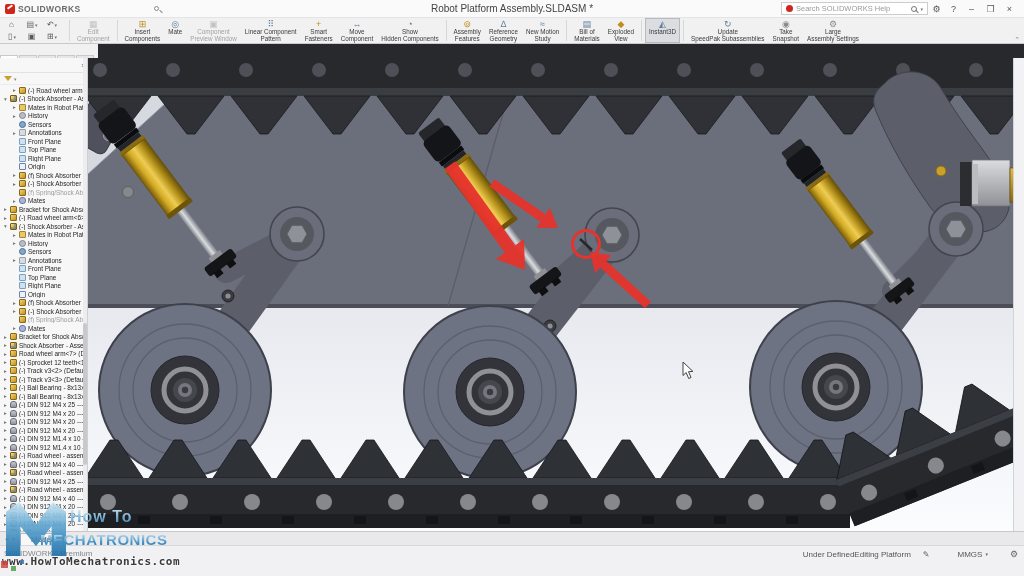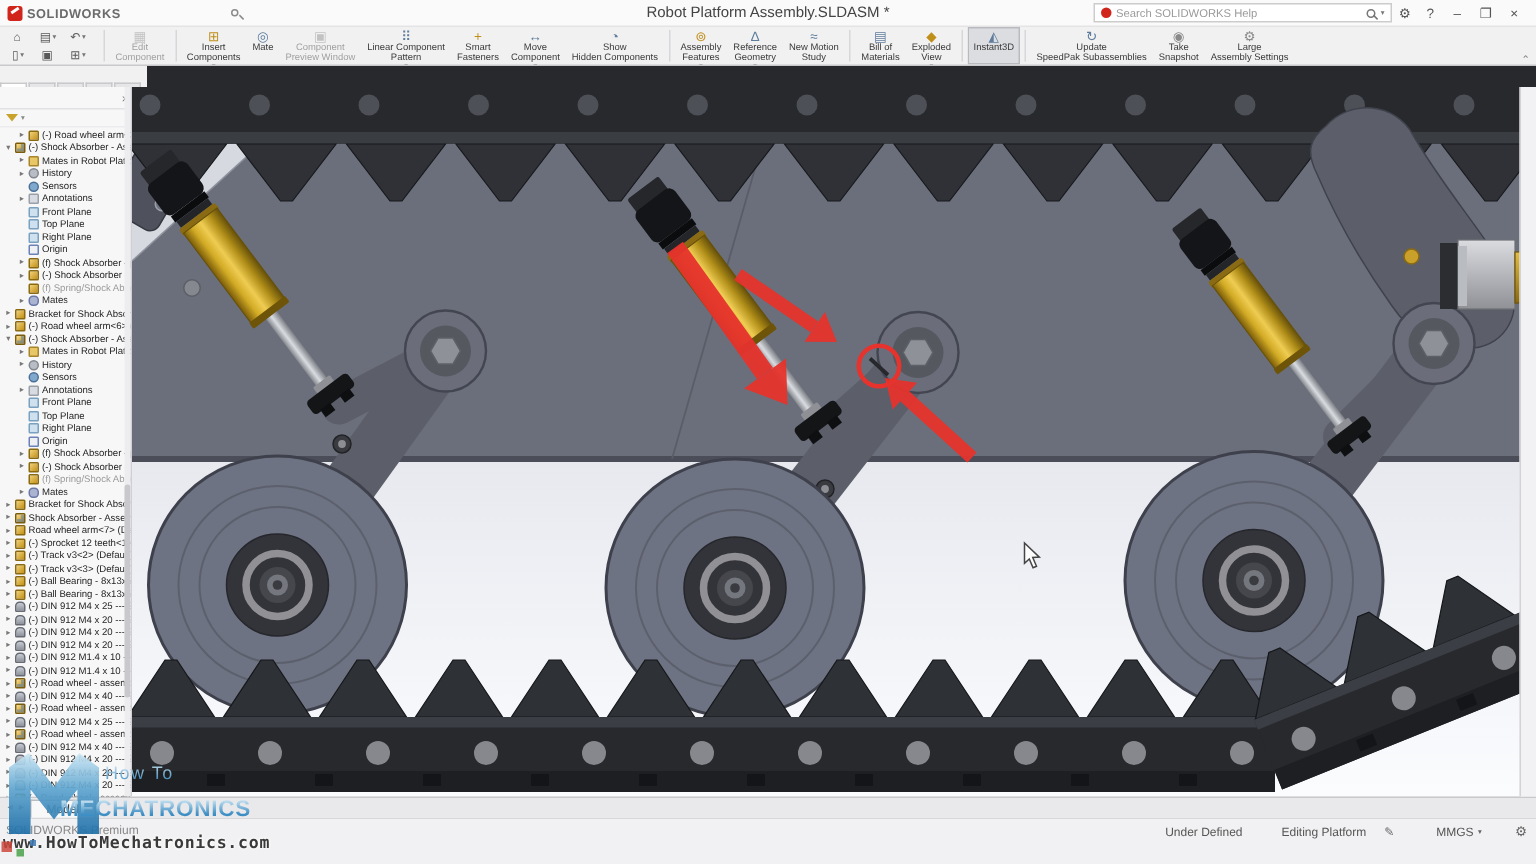--- a/index.html
+++ b/index.html
@@ -8,21 +8,21 @@
 
 
 .titlebar{position:absolute;left:0;top:0;width:1024px;height:18px;background:#fafafb;border-bottom:1px solid #e4e4e6;display:flex;align-items:center;padding:0 5px;z-index:30}
 .swlogo{width:10px;height:10px;background:#d1251c;border-radius:2px;margin-right:3px;position:relative;flex:none}
 .swlogo::after{content:"";position:absolute;left:2px;top:2px;width:6px;height:2px;background:#fff;transform:rotate(-35deg)}
 .swname{font-size:8.5px;font-weight:bold;color:#6b6b6b;letter-spacing:.4px;margin-right:9px}
 .menu{font-size:9px;color:#3c3c3c;padding:0 5px;flex:none}
 .pin{width:5px;height:5px;border:1px solid #8a8a8a;border-radius:50%;margin-left:4px;position:relative}
 .pin::after{content:"";position:absolute;left:4px;top:4px;width:4px;height:1px;background:#8a8a8a;transform:rotate(45deg)}
 .titlecenter{position:absolute;left:50%;transform:translateX(-50%);font-size:10px;color:#444;white-space:nowrap}
-.searchbox{margin-left:auto;display:flex;align-items:center;gap:3px;border:1px solid #ccc;background:#fff;height:13px;padding:0 4px;width:199px;flex:none}
+.searchbox{margin-left:auto;display:flex;align-items:center;gap:3px;border:1px solid #ccc;background:#fff;height:13px;padding:0 4px;width:147px;flex:none}
 .sdot{width:7px;height:7px;border-radius:50%;background:#d1251c;flex:none}
 .searchtext{font-size:7.5px;color:#9a9a9a;flex:1;white-space:nowrap;overflow:hidden}
 .lens{width:6px;height:6px;border:1px solid #777;border-radius:50%;position:relative;flex:none}
 .lens::after{content:"";position:absolute;width:4px;height:1px;background:#777;right:-3px;bottom:-1px;transform:rotate(45deg)}
 .scaret{font-size:5px;color:#777}
 .tbic{font-size:9px;color:#555;width:17px;text-align:center;flex:none}
 .winbtn{font-size:9px;color:#555;width:19px;text-align:center;flex:none}
 
 
 .ribbon{position:absolute;left:0;top:18px;width:1024px;height:26px;background:#f1f1f2;border-bottom:1px solid #c9c9cc;display:flex;align-items:stretch;z-index:30;padding-left:2px;overflow:hidden}
@@ -84,30 +84,30 @@
 
 
 .modelbar{position:absolute;left:0;top:531px;width:1024px;height:14px;background:#e9e9eb;border-top:1px solid #c8c8cb;display:flex;align-items:flex-end;z-index:10;padding-left:3px}
 .mbarrow{font-size:7px;color:#777;padding:0 2px;line-height:12px}
 .mtab{font-size:8px;color:#333;background:#f8f8f9;border:1px solid #bcbcc0;border-bottom:none;padding:0 10px;height:12px;line-height:12px;margin-left:2px}
 
 
 .statusbar{position:absolute;left:0;top:545px;width:1024px;height:31px;background:#f1f1f3;border-top:1px solid #d8d8db;z-index:9;display:flex;align-items:flex-start;padding:3px 6px 0 4px;font-size:8px;color:#555}
 .sb-premium{color:#888}
 .sb-right{margin-left:auto;display:flex;align-items:center}
-.sb-und{margin-right:26px}
+.sb-und{margin-right:0}
 .sb-edit{margin-right:12px}
 .sb-pencil{margin-right:28px;font-size:8px;color:#666}
 .sb-caret{font-size:5px;margin:0 22px 0 3px;color:#666}
 .sb-gear{font-size:9px;color:#666}
 
 
 .watermark{position:absolute;left:0;top:494px;width:270px;height:82px;z-index:50;pointer-events:none;opacity:.92}
 .wm-m{position:absolute;left:6px;top:8px;width:60px;height:54px;background:linear-gradient(180deg,#cfe9f6,#5da4cf 45%,#1f6fa8);clip-path:polygon(0% 100%,0% 18%,22% 0%,50% 42%,78% 0%,100% 18%,100% 100%,76% 100%,76% 45%,50% 82%,24% 45%,24% 100%)}
-.wm-top{position:absolute;left:70px;top:14px;font-size:12px;font-weight:normal;letter-spacing:1px;color:#5ea8d8;background:linear-gradient(180deg,#d9f1fb,#2e86c0);-webkit-background-clip:text;background-clip:text;-webkit-text-fill-color:transparent}
+.wm-top{position:absolute;left:70px;top:14px;font-size:16px;font-weight:bold;letter-spacing:1px;color:#5ea8d8;background:linear-gradient(180deg,#d9f1fb,#2e86c0);-webkit-background-clip:text;background-clip:text;-webkit-text-fill-color:transparent}
 .wm-main{position:absolute;left:40px;top:37px;font-size:15px;font-weight:bold;letter-spacing:.5px;color:#5ea8d8;background:linear-gradient(180deg,#e8f7fd,#2e86c0 70%);-webkit-background-clip:text;background-clip:text;-webkit-text-fill-color:transparent}
 .wm-url{position:absolute;left:2px;top:61px;font-family:"DejaVu Sans Mono",monospace;font-size:11px;font-weight:bold;color:#2b2b2b;letter-spacing:.5px;text-shadow:0 0 2px #fff,0 0 2px #fff}
 .wm-px{position:absolute;opacity:.85}
 </style>
 </head>
 <body>
 
 <div id="app">
 
   <div class="titlebar">

